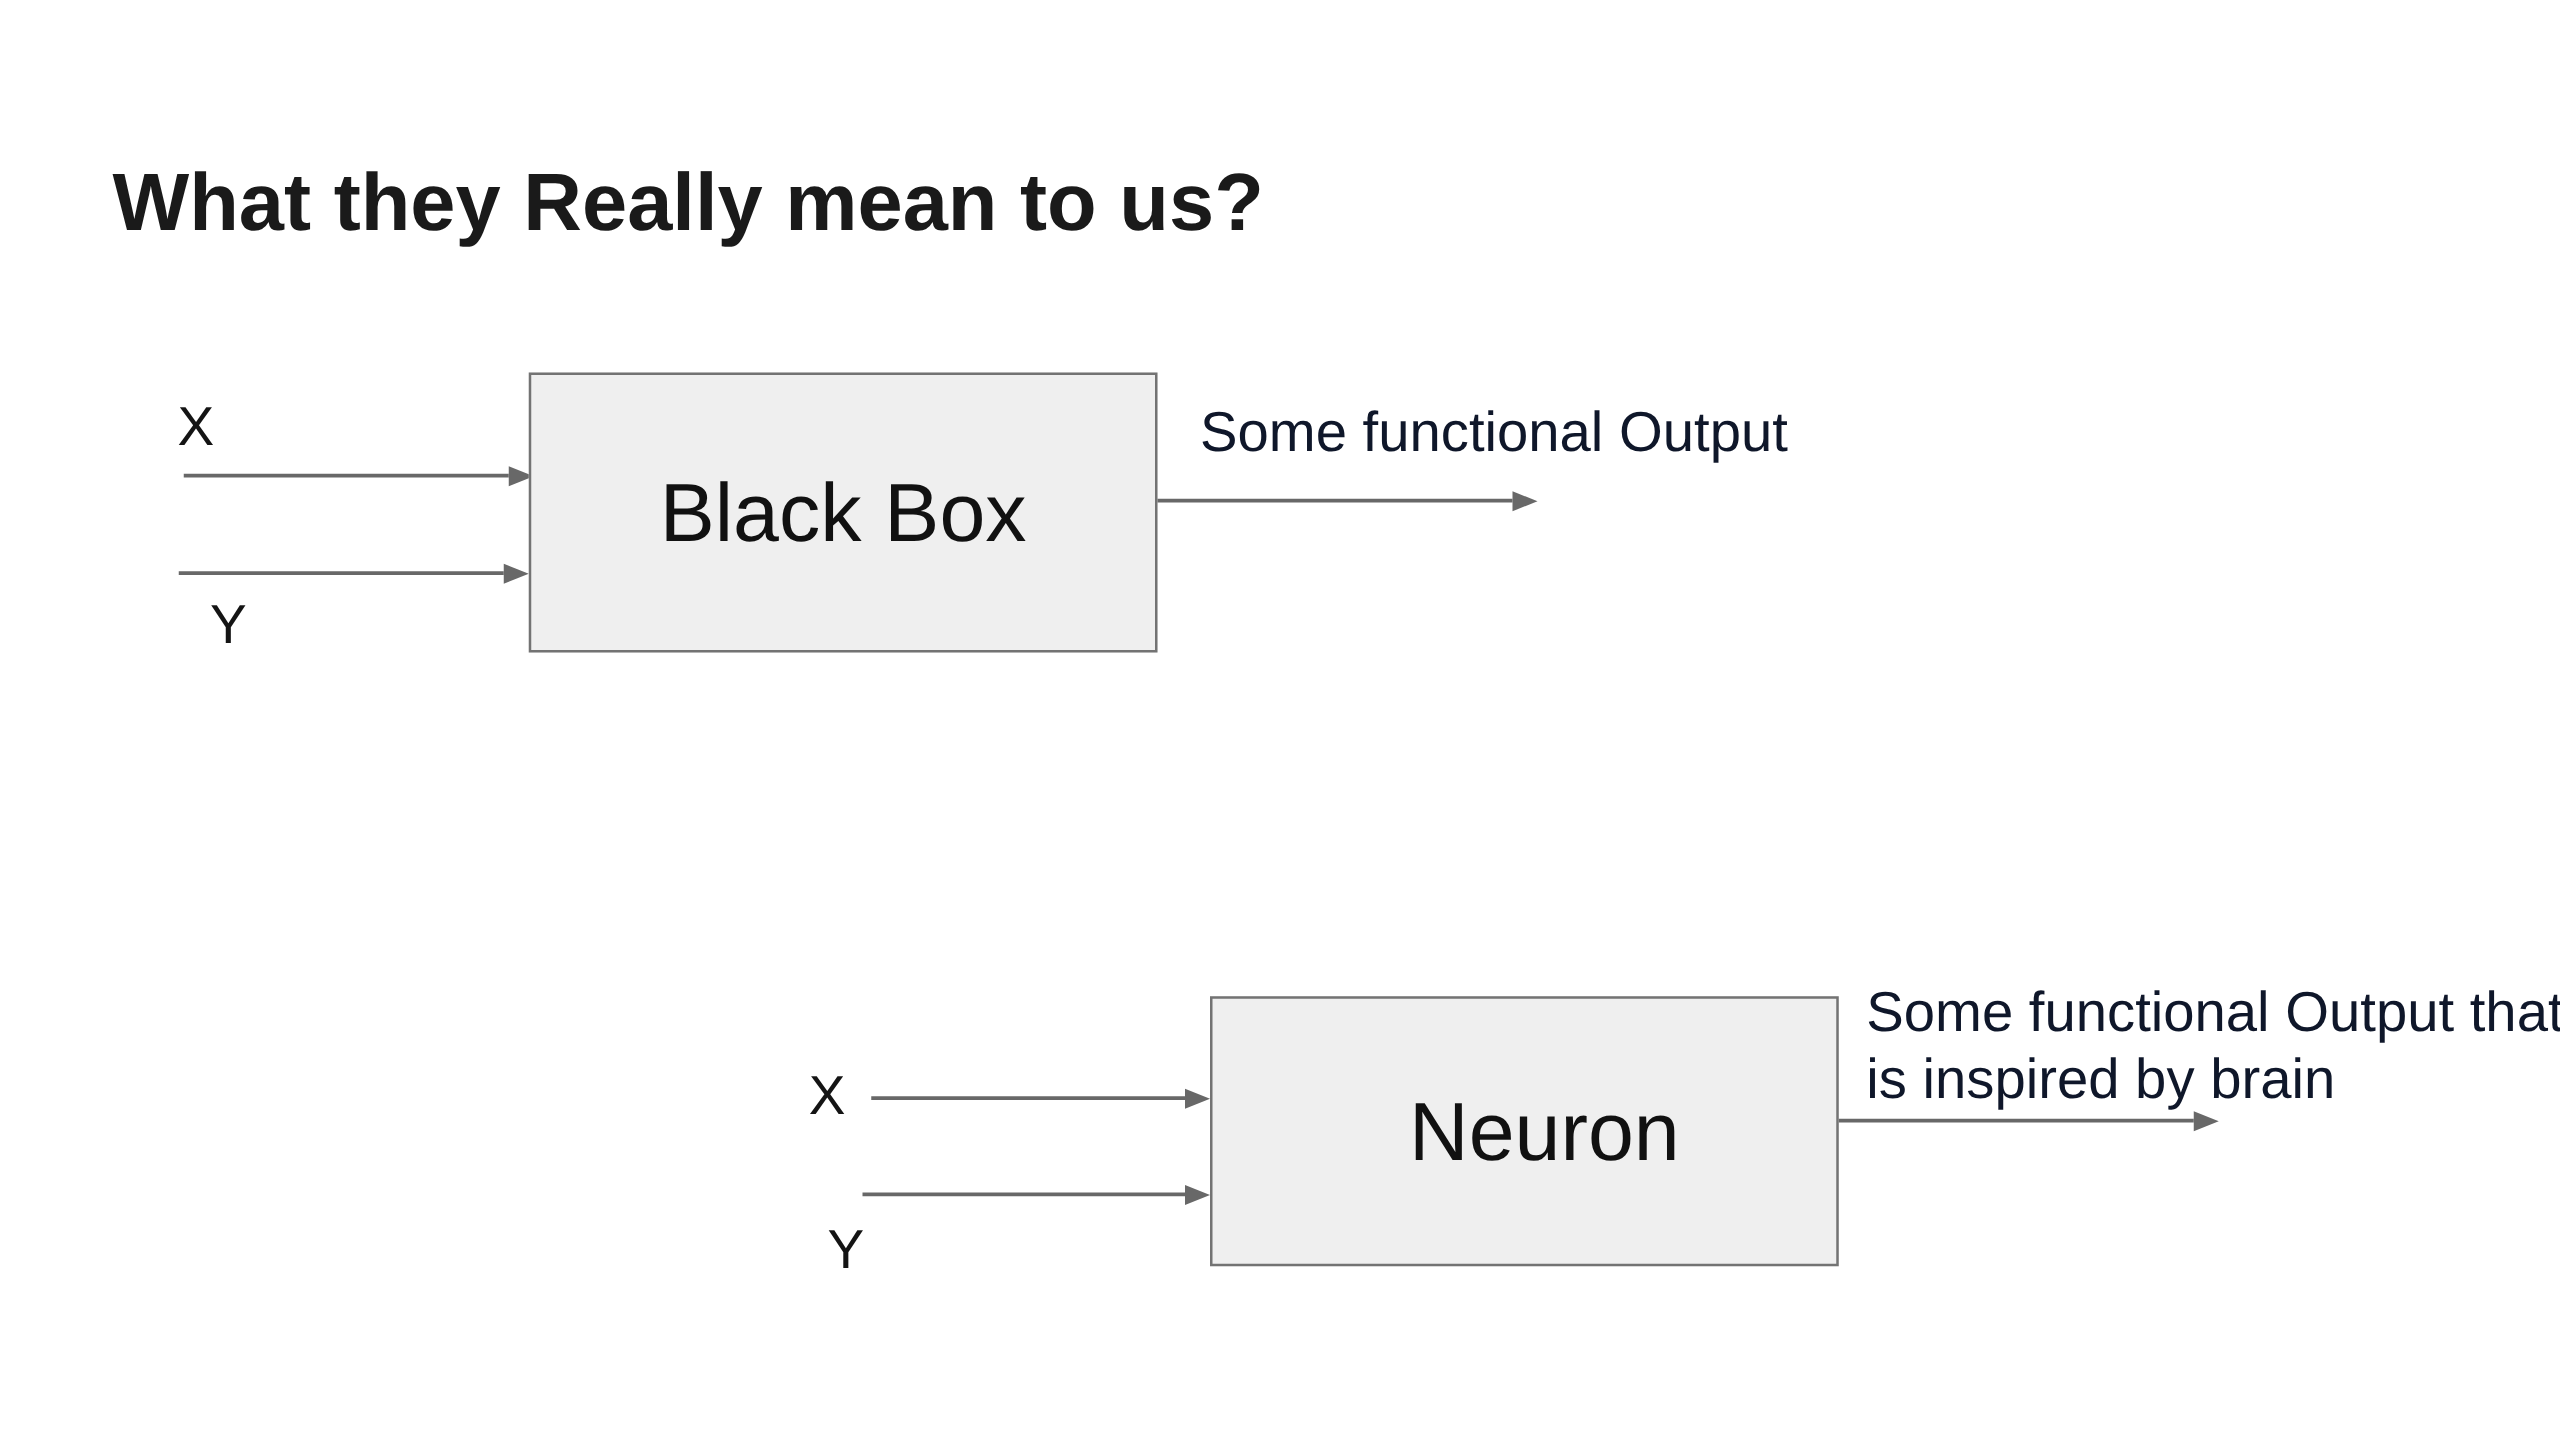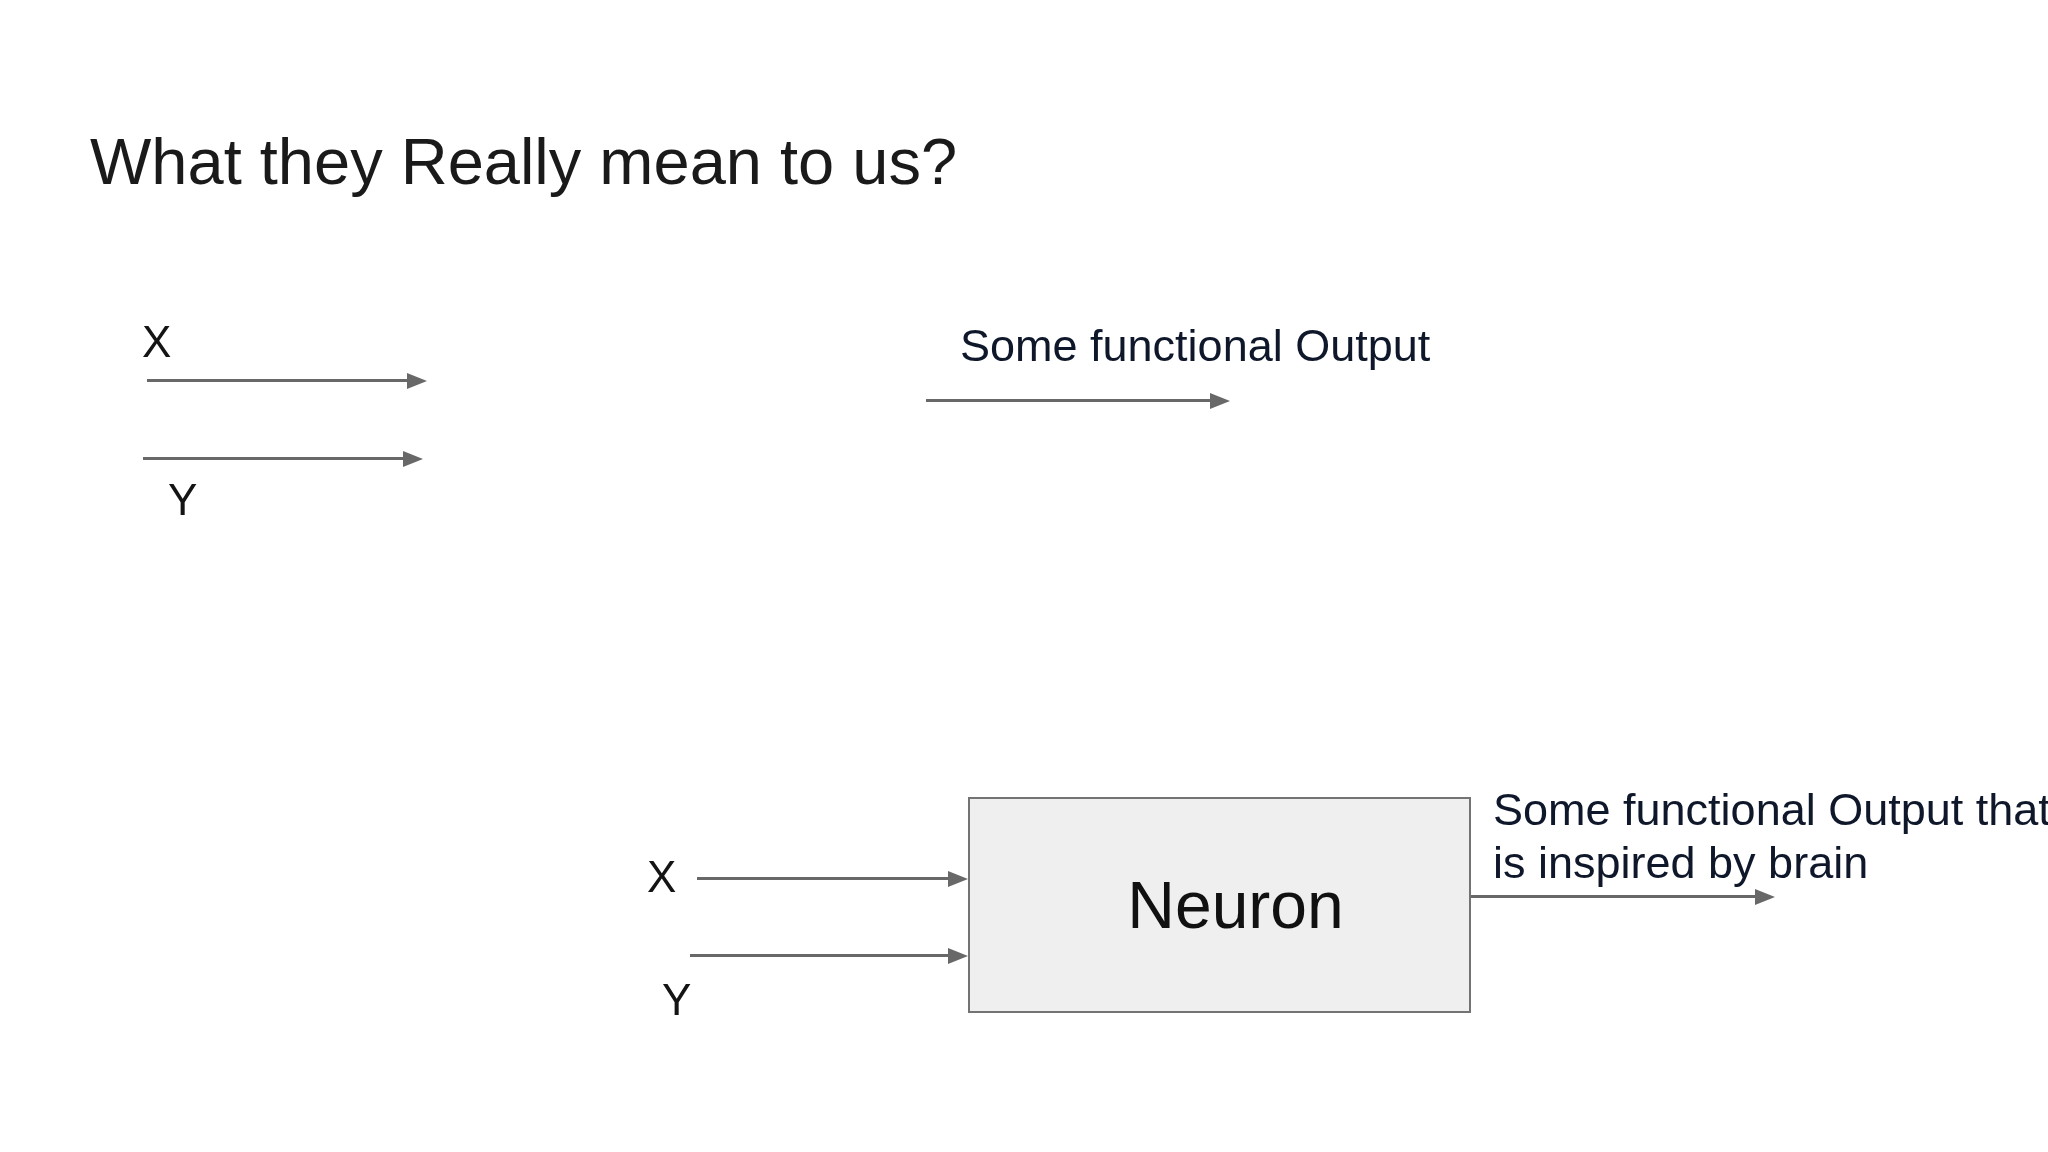--- a/index.html
+++ b/index.html
@@ -17,20 +17,21 @@
     color: #141414;
   }
   .slide-title {
     position: absolute;
     left: 90px;
     top: 128px;
     font-size: 65px;
     line-height: 1.05;
     color: #1a1a1a;
     white-space: nowrap;
+    font-weight: bold;
   }
   .diagram-box {
     position: absolute;
     background: #efefef;
     border: 2px solid #737373;
     box-sizing: border-box;
     display: flex;
     align-items: center;
     justify-content: center;
   }
@@ -98,20 +99,23 @@
   <div class="arrow arrow-bb-in1">
     <span class="head"></span>
   </div>
 
   <div class="arrow arrow-bb-in2">
     <span class="head"></span>
   </div>
 
   <div class="io-label bb-y">Y</div>
 
+  <div class="diagram-box box-blackbox">
+    <span class="box-label">Black Box</span>
+  </div>
 
   <div class="annotation bb-out-label">Some functional Output</div>
 
   <div class="arrow arrow-bb-out">
     <span class="head"></span>
   </div>
 
   <div class="io-label n-x">X</div>
 
   <div class="arrow arrow-n-in1">

